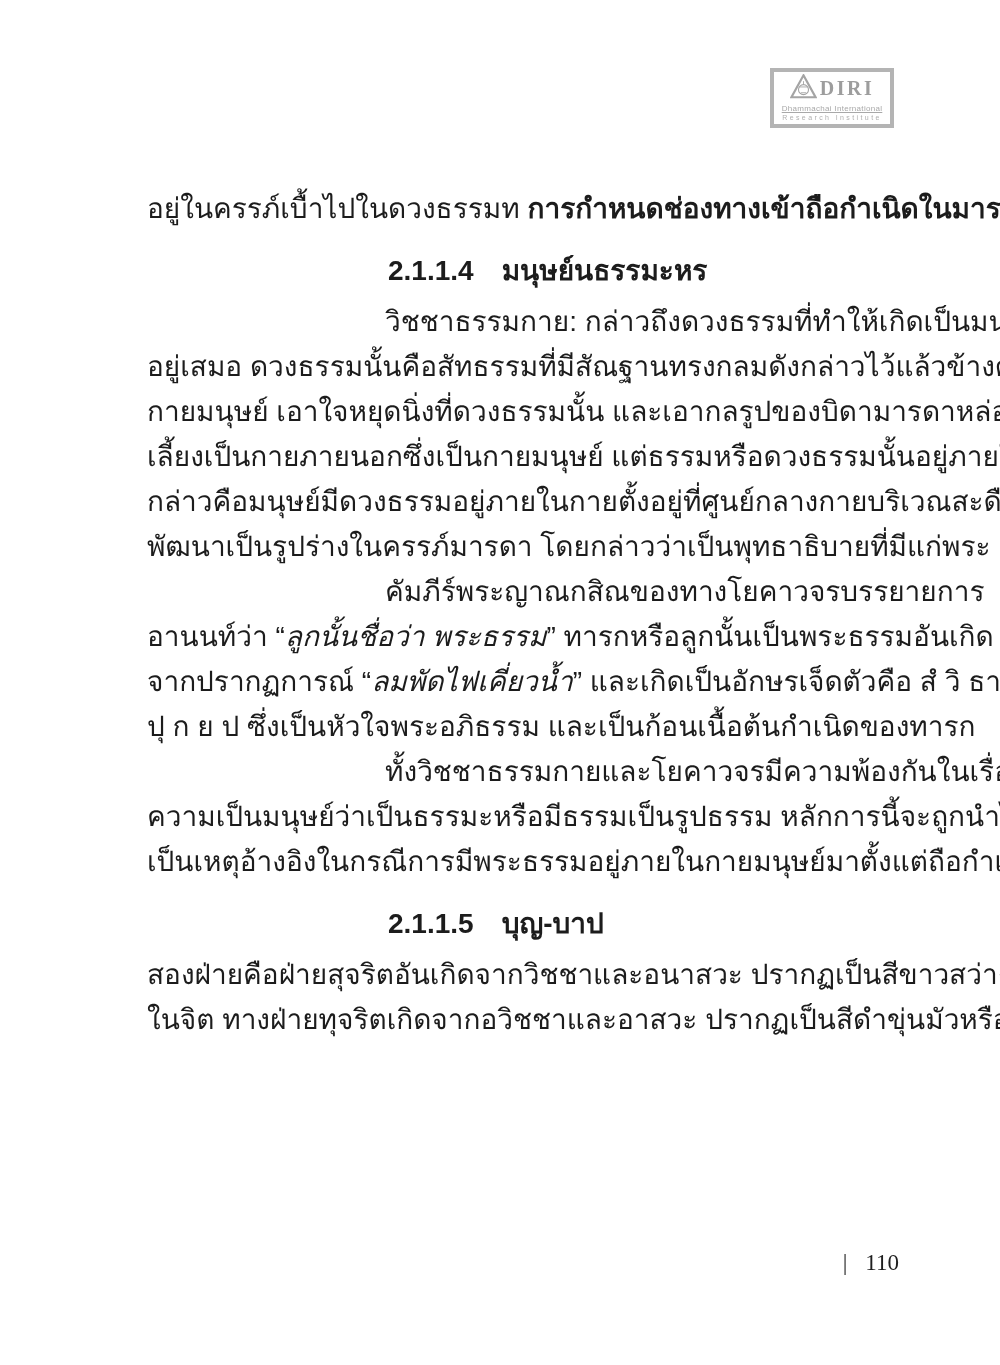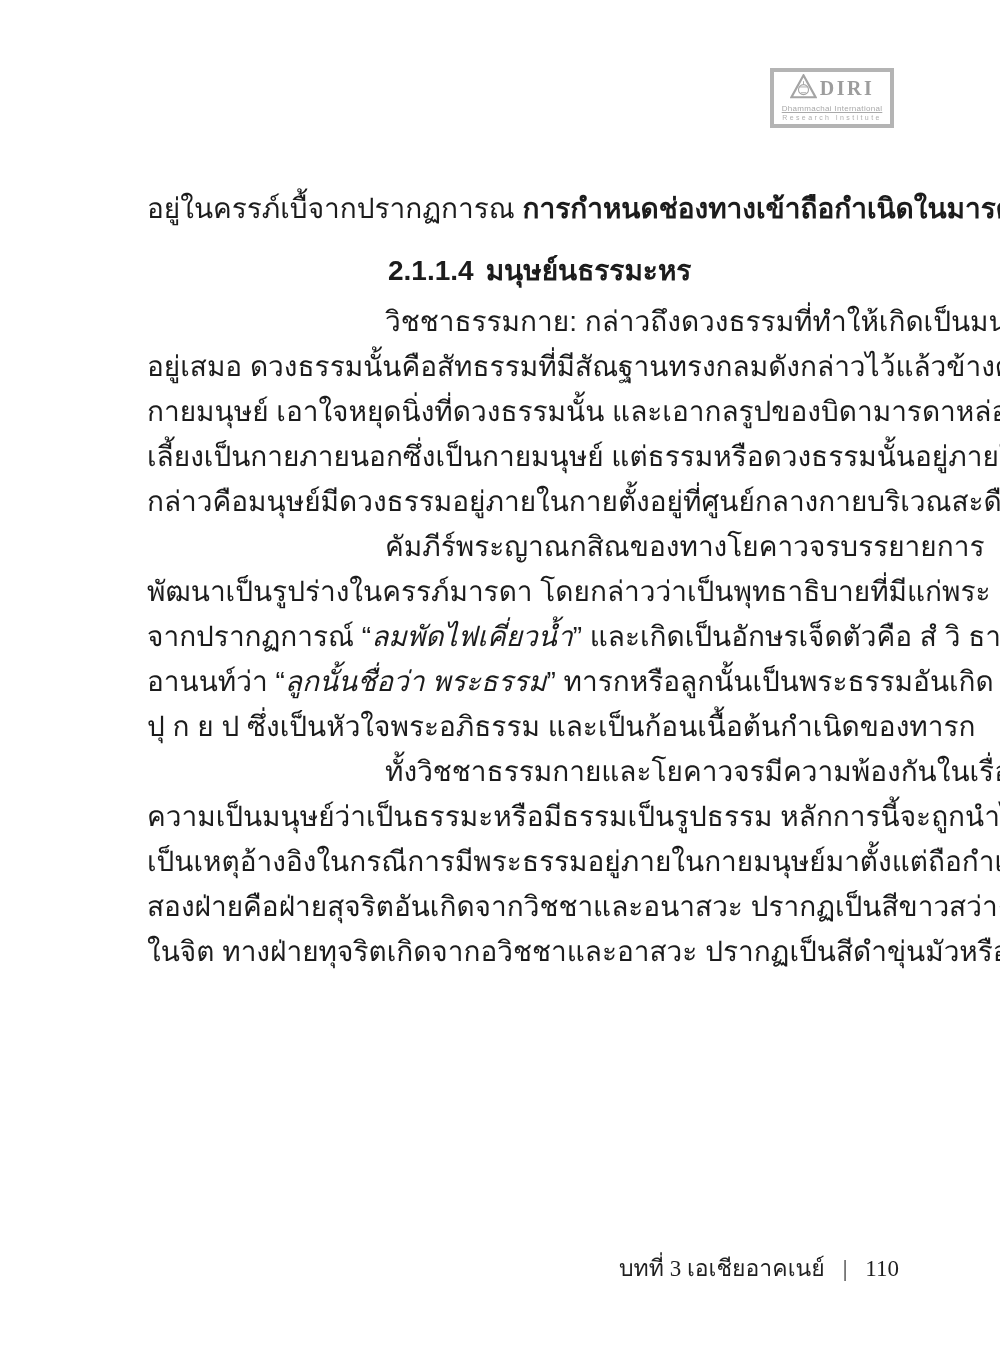--- a/index.html
+++ b/index.html
@@ -51,21 +51,21 @@
   }
   .line.ind{ padding-left:238px; }
   .run.b{ font-weight:bold; }
   .run.i{ font-style:italic; }
   .heading{
     font-size:28px; line-height:45px; font-weight:bold;
     padding-left:241px;
     margin-top:17px; margin-bottom:6px;
     white-space:nowrap;
   }
-  .h-num{ margin-right:12px; }
+  .h-num{ margin-right:28px; }
   
   .footer{
     position:absolute; top:1250px; right:101px;
     display:flex; align-items:baseline; gap:18px;
     font-family:"Liberation Serif","DejaVu Serif",serif;
     font-size:23px; color:#1f1f1f;
   }
 </style>
 </head>
 <body>
@@ -81,38 +81,38 @@
           <path d="M15 8 L15 11.5 M10.5 14.5 L19.5 14.5 M12 21 L18 21" fill="none" stroke="#a4a4a4" stroke-width="1"></path>
         </svg>
       </span>
       <span class="logo-acronym">DIRI</span>
     </div>
     <div class="logo-sub1">Dhammachai International</div>
     <div class="logo-sub2">Research Institute</div>
   </div>
 
   <div class="doc">
-      <div class="line j"><span class="run n">อยู่ในครรภ์เบื้จากปรากฏการณ </span><span class="run b">การกำหนดช่องทางเข้าถือกำเนิดในมารดา</span></div>
+      <div class="line j"><span class="run n">อยู่ในครรภ์เบื้าไปในดวงธรรมท </span><span class="run b">การกำหนดช่องทางเข้าถือกำเนิดในมารดา</span></div>
       <div class="heading"><span class="h-num">2.1.1.4</span><span>มนุษย์นธรรมะหร</span></div>
       <div class="line j ind"><span class="run n">วิชชาธรรมกาย: กล่าวถึงดวงธรรมที่ทำให้เกิดเป็นมนุษย์</span></div>
       <div class="line"><span class="run n">อยู่เสมอ ดวงธรรมนั้นคือสัทธรรมที่มีสัณฐานทรงกลมดังกล่าวไว้แล้วข้างต้น</span></div>
       <div class="line j"><span class="run n">กายมนุษย์ เอาใจหยุดนิ่งที่ดวงธรรมนั้น และเอากลรูปของบิดามารดาหล่อ</span></div>
       <div class="line j"><span class="run n">เลี้ยงเป็นกายภายนอกซึ่งเป็นกายมนุษย์ แต่ธรรมหรือดวงธรรมนั้นอยู่ภายใน</span></div>
       <div class="line"><span class="run n">กล่าวคือมนุษย์มีดวงธรรมอยู่ภายในกายตั้งอยู่ที่ศูนย์กลางกายบริเวณสะดือ</span></div>
+      <div class="line j"><span class="run n">พัฒนาเป็นรูปร่างในครรภ์มารดา โดยกล่าวว่าเป็นพุทธาธิบายที่มีแก่พระ</span></div>
       <div class="line j ind"><span class="run n">คัมภีร์พระญาณกสิณของทางโยคาวจรบรรยายการ</span></div>
-      <div class="line j"><span class="run n">พัฒนาเป็นรูปร่างในครรภ์มารดา โดยกล่าวว่าเป็นพุทธาธิบายที่มีแก่พระ</span></div>
+      <div class="line j"><span class="run n">อานนท์ว่า “</span><span class="run i">ลูกนั้นชื่อว่า พระธรรม</span><span class="run n">” ทารกหรือลูกนั้นเป็นพระธรรมอันเกิด</span></div>
       <div class="line j"><span class="run n">จากปรากฏการณ์ “</span><span class="run i">ลมพัดไฟเคี่ยวน้ำ</span><span class="run n">” และเกิดเป็นอักษรเจ็ดตัวคือ สํ วิ ธา</span></div>
-      <div class="line j"><span class="run n">อานนท์ว่า “</span><span class="run i">ลูกนั้นชื่อว่า พระธรรม</span><span class="run n">” ทารกหรือลูกนั้นเป็นพระธรรมอันเกิด</span></div>
       <div class="line"><span class="run n">ปุ ก ย ป ซึ่งเป็นหัวใจพระอภิธรรม และเป็นก้อนเนื้อต้นกำเนิดของทารก</span></div>
       <div class="line j ind"><span class="run n">ทั้งวิชชาธรรมกายและโยคาวจรมีความพ้องกันในเรื่อง</span></div>
       <div class="line j"><span class="run n">ความเป็นมนุษย์ว่าเป็นธรรมะหรือมีธรรมเป็นรูปธรรม หลักการนี้จะถูกนำไปใช้</span></div>
       <div class="line"><span class="run n">เป็นเหตุอ้างอิงในกรณีการมีพระธรรมอยู่ภายในกายมนุษย์มาตั้งแต่ถือกำเนิด</span></div>
+      <div class="heading"><span class="h-num">2.1.1.5</span><span>บุญ-บาป</span></div>
       <div class="line j"><span class="run n">สองฝ่ายคือฝ่ายสุจริตอันเกิดจากวิชชาและอนาสวะ ปรากฏเป็นสีขาวสว่าง</span></div>
       <div class="line"><span class="run n">ในจิต ทางฝ่ายทุจริตเกิดจากอวิชชาและอาสวะ ปรากฏเป็นสีดำขุ่นมัวหรือมี</span></div>
     </div>
 
   <div class="footer">
-    <span>บทที่ 3 เอเชียอาคเนย์</span>
     <span>|</span>
     <span>110</span>
   </div>
 
 </div>
 
 </body></html>

